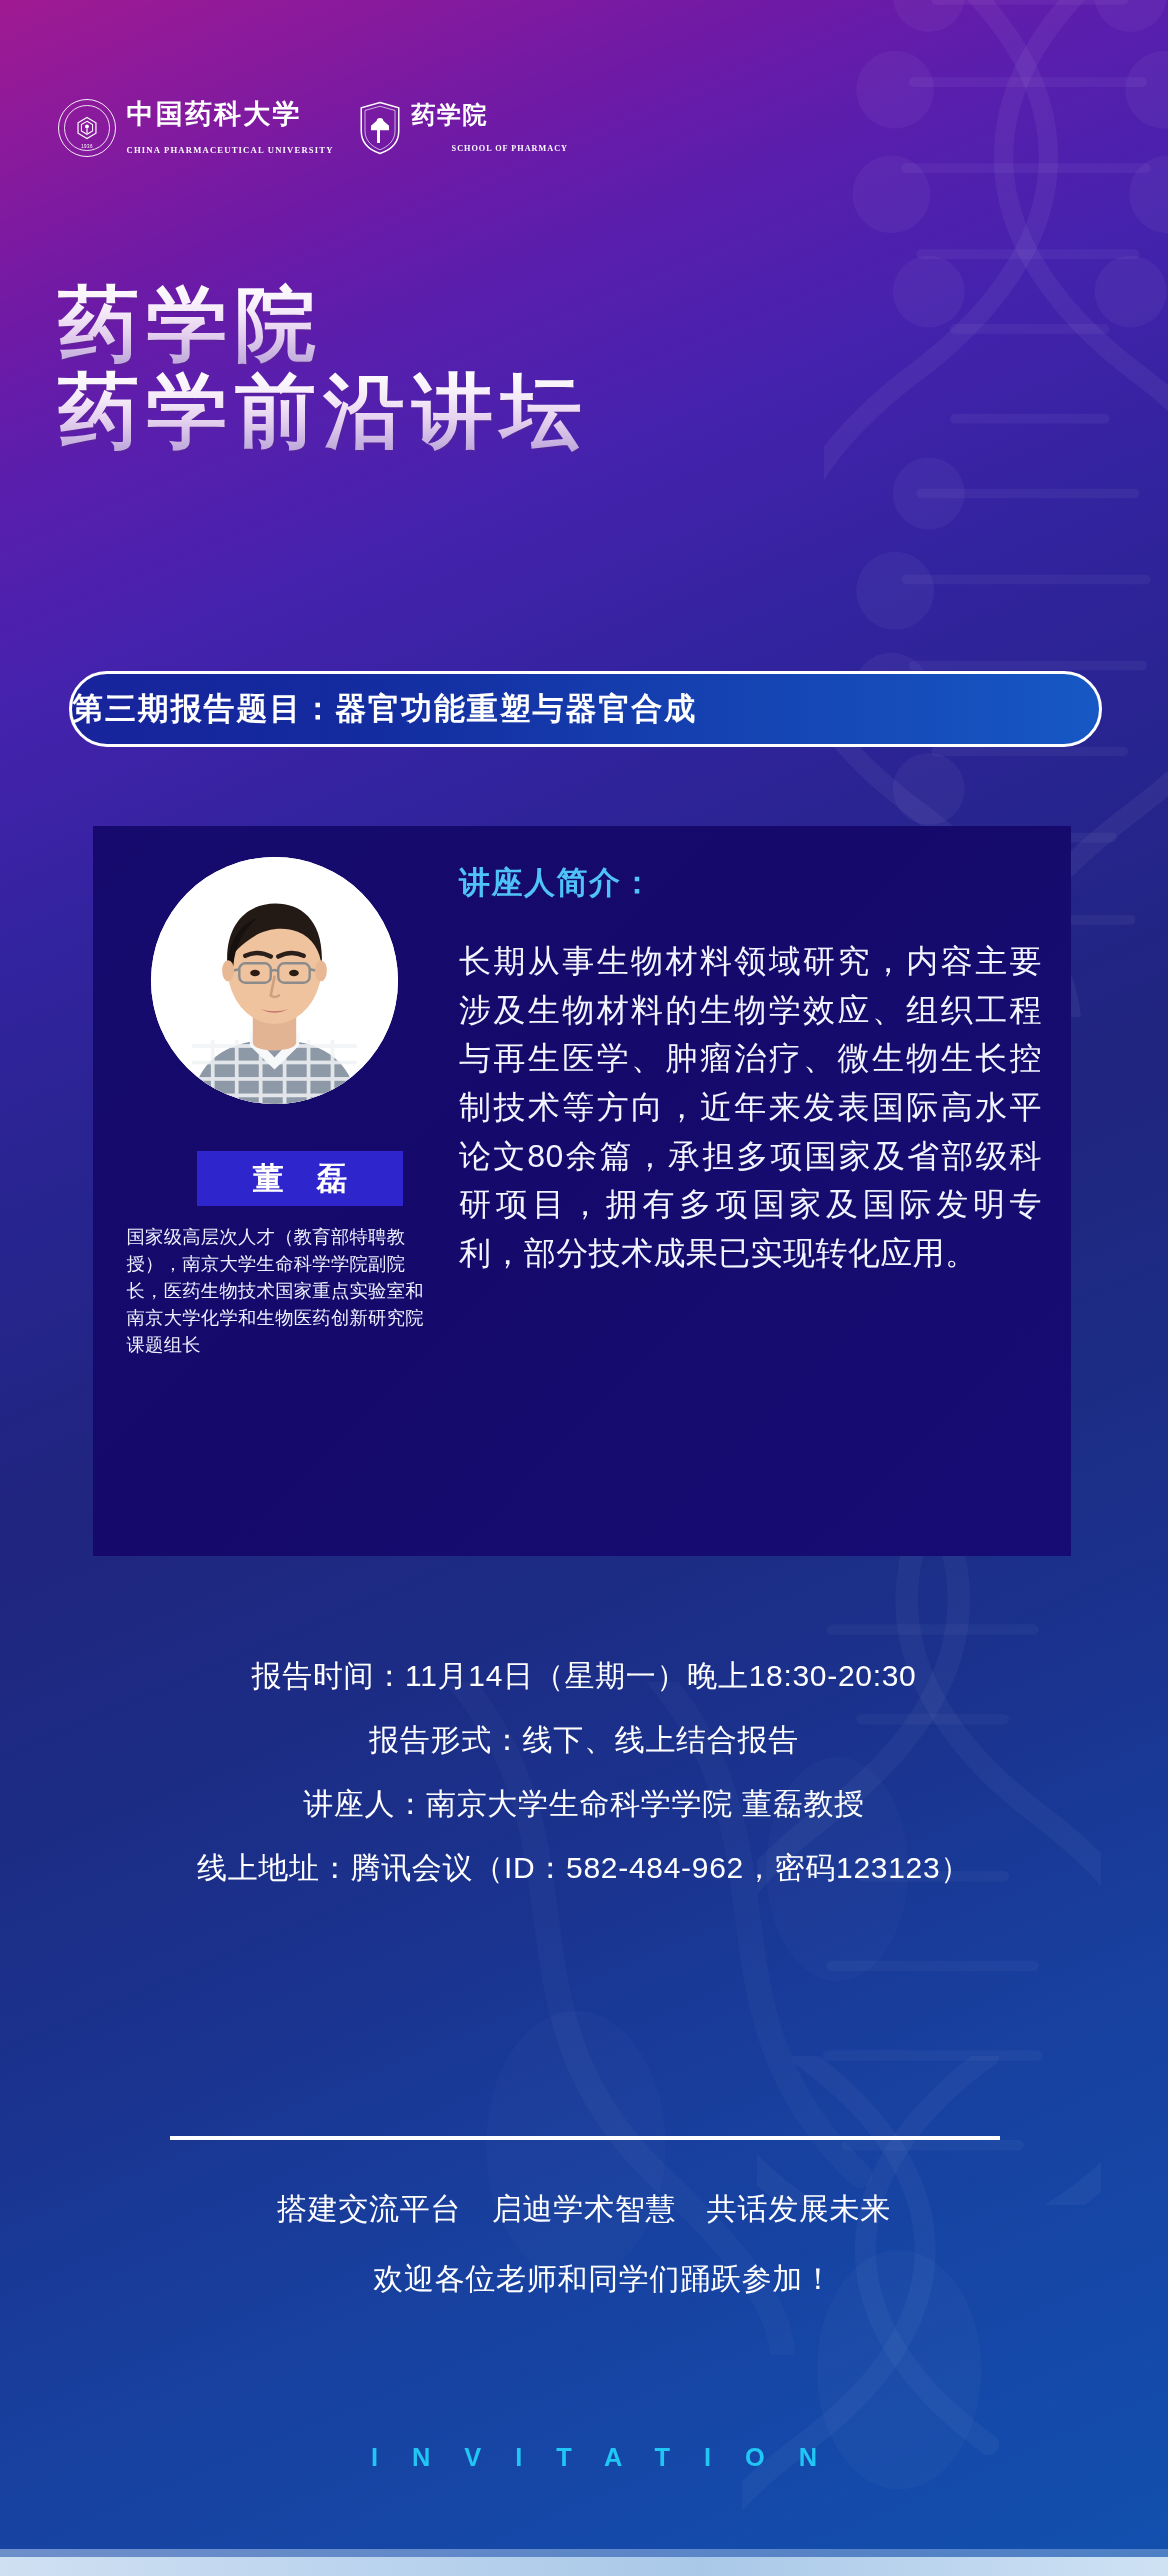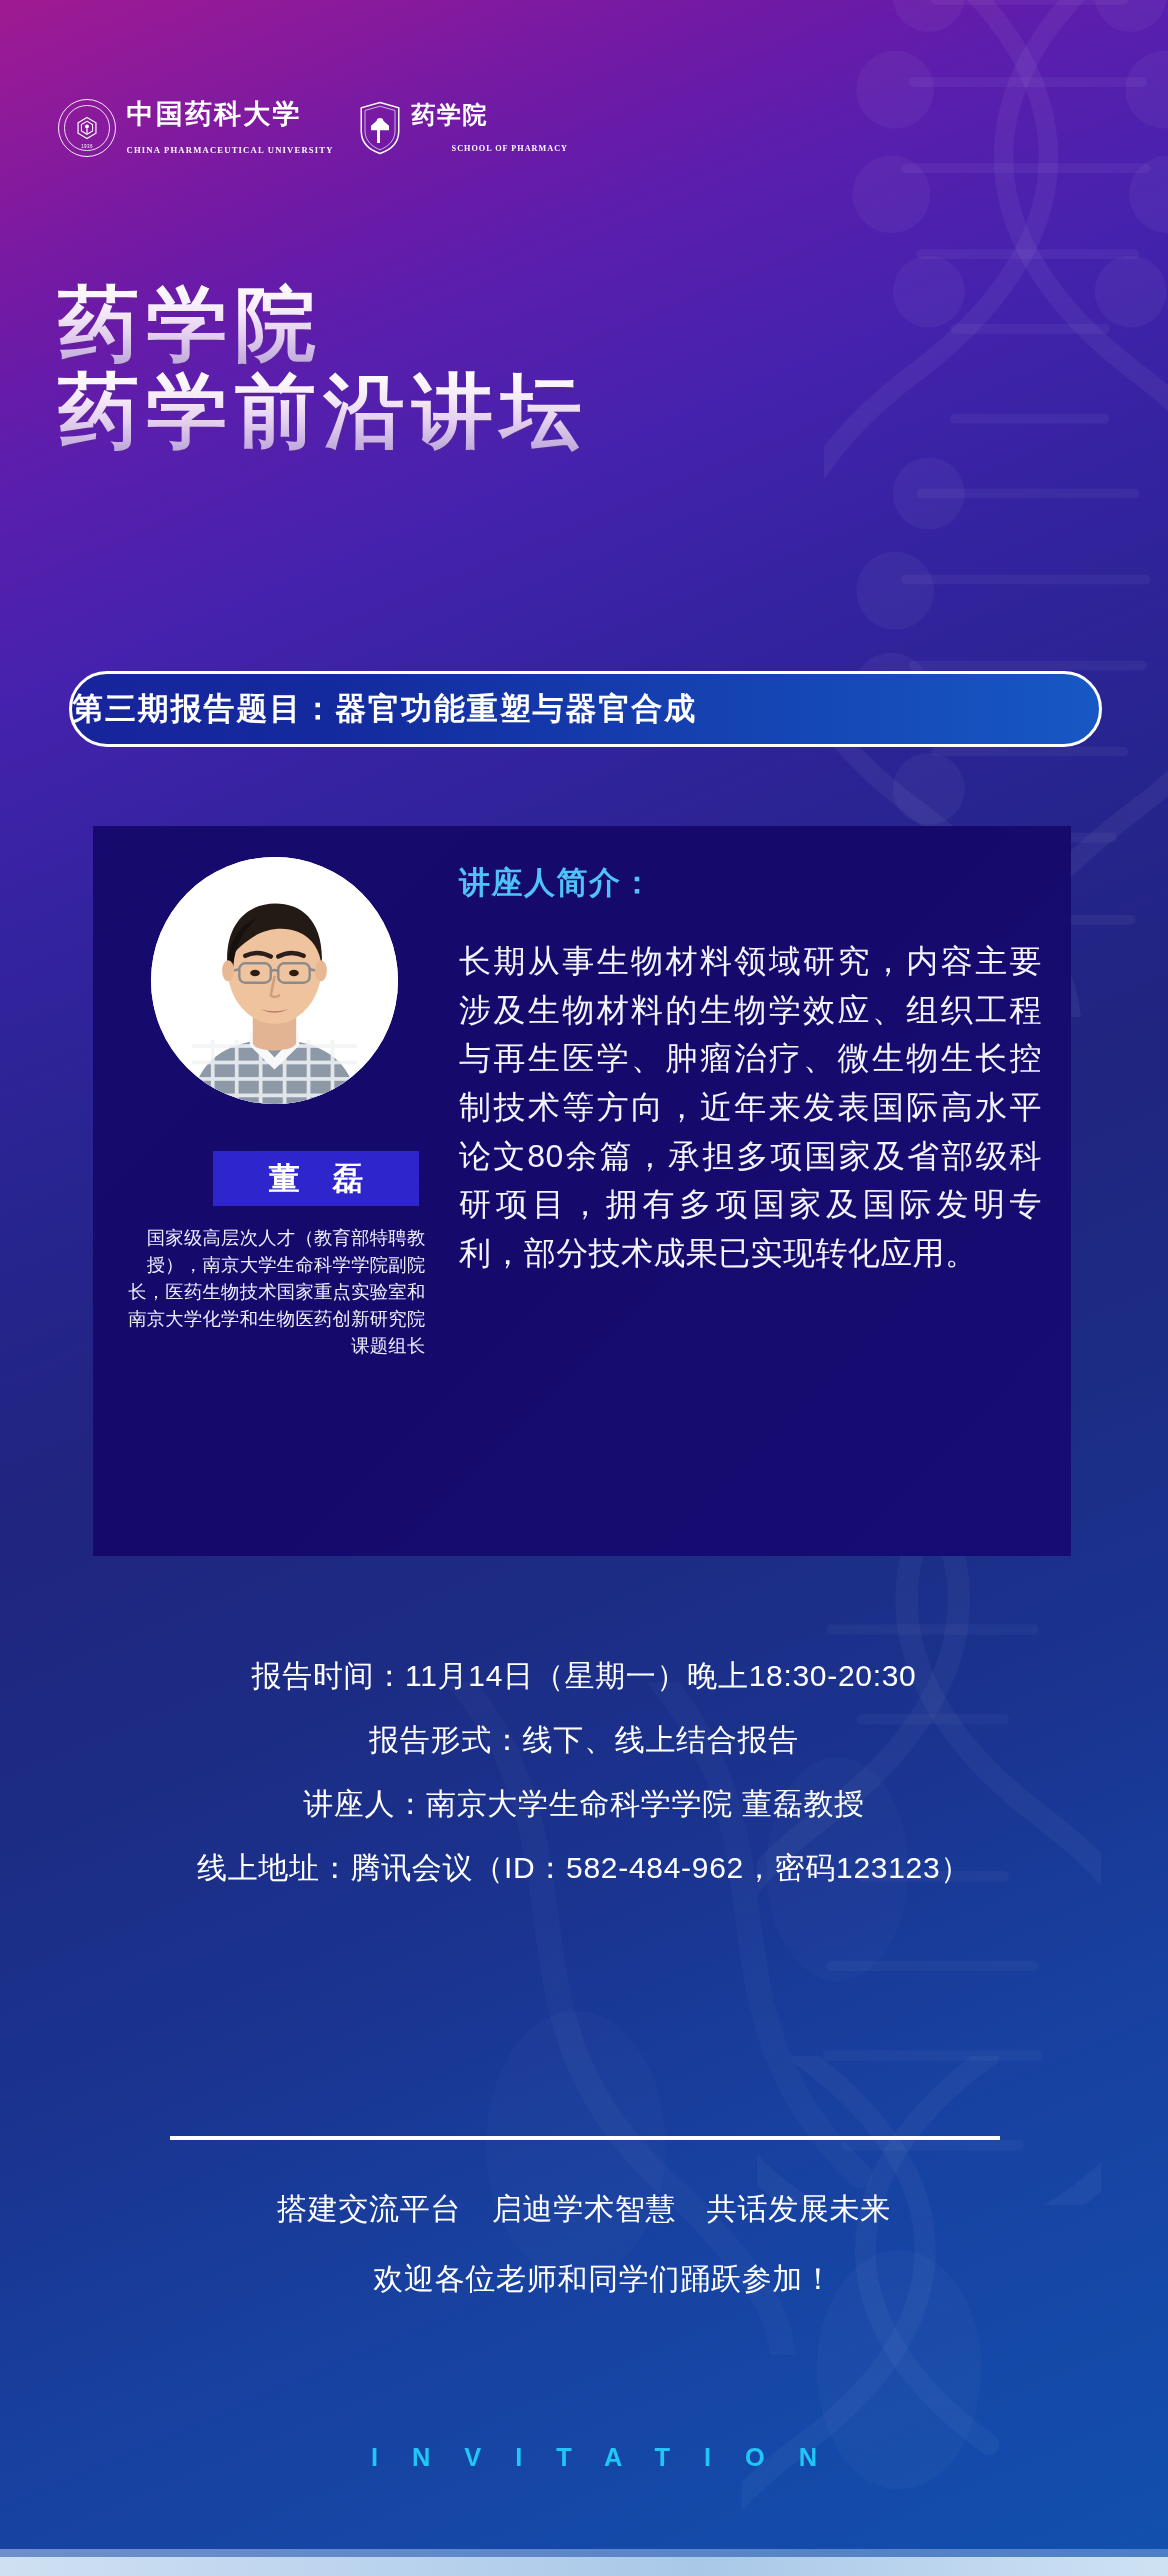--- a/index.html
+++ b/index.html
@@ -135,33 +135,33 @@
   .card-left{
     position:absolute; left:23px; top:31px; width:317px;
   }
   .avatar{
     width:247px; height:247px; border-radius:50%;
     margin:0 auto; position:relative; overflow:hidden;
     background:#ffffff;
   }
   .avatar svg{ position:absolute; left:0; top:0; }
   .name-banner{
-    position:absolute; left:97px; top:294px;
+    position:absolute; left:81px; top:294px;
     width:206px; height:55px;
     background:#2e26cc;
     display:flex; align-items:center; justify-content:center;
   }
   .name-banner span{
     font-size:31px; font-weight:700; color:#fff; letter-spacing:12px;
     text-indent:12px;
   }
   .credentials{
     position:absolute; left:10.5px; top:368px; width:299px;
     font-size:18.3px; line-height:1.47; color:#eef0ff;
-    text-align:right; letter-spacing:0.3px;
+    text-align:left; letter-spacing:0.3px;font-family:Liberation Mono, monospace;
   }
   .card-right{
     position:absolute; left:366px; top:36px; width:583px;
   }
   .bio-heading{
     font-size:31px; font-weight:700; color:#4fc3f7; letter-spacing:1.5px;
     margin-bottom:33px;
   }
   .bio-body{
     font-size:32px; line-height:1.52; color:#f2f4ff; letter-spacing:0.4px;

